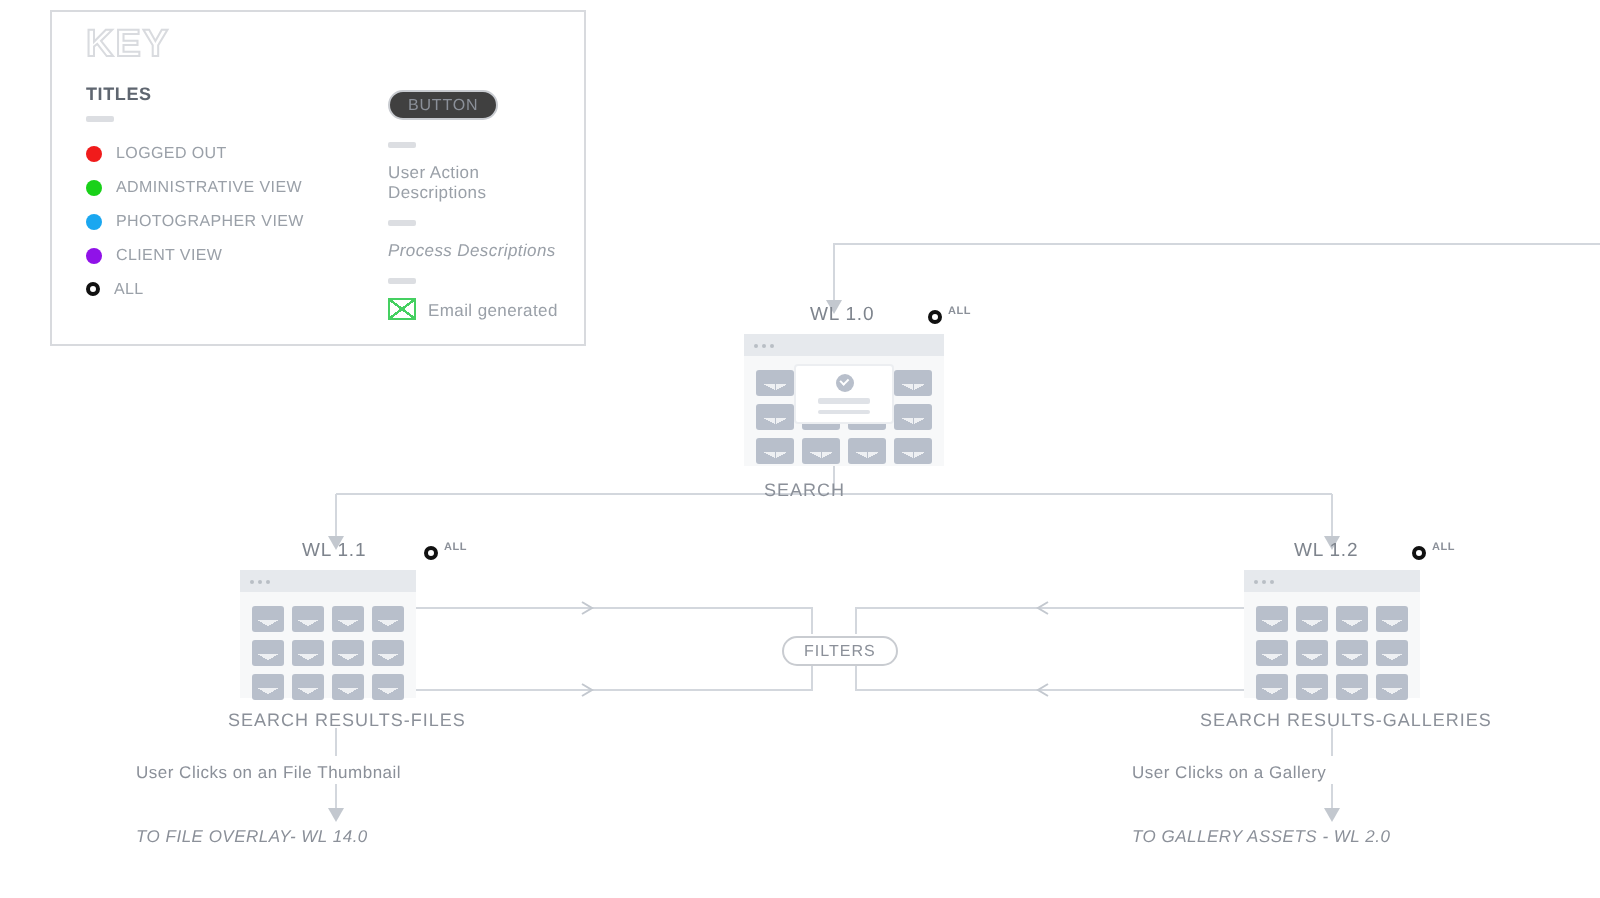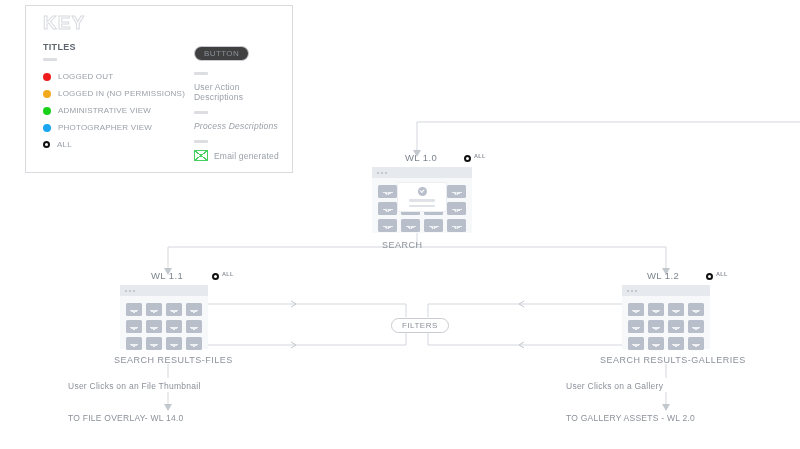--- a/index.html
+++ b/index.html
@@ -84,21 +84,21 @@
   .popup-check:after{content:"";position:absolute;left:2.5px;top:2px;width:3px;height:1.5px;
     border-left:1.2px solid #fff;border-bottom:1.2px solid #fff;transform:rotate(-45deg);}
   .popup-line{height:2.5px;background:#dfe2e7;border-radius:1px;margin-top:3px;}
 
   
   .flow-text{
     position:absolute;font-size:8.5px;color:#8b9099;letter-spacing:.25px;
     white-space:nowrap;text-align:left;
   }
   .flow-text.caps{font-size:9px;letter-spacing:.5px;}
-  .flow-text.ital{}
+  .flow-text.ital{font-style:italic;}
   .filters-pill{
     position:absolute;border:1px solid #c9ccd1;border-radius:9px;background:#fff;
     padding:2px 10px;font-size:8px;color:#8b9099;letter-spacing:.5px;white-space:nowrap;
   }
 </style>
 </head>
 <body>
 
 <div id="canvas">
 
@@ -149,30 +149,30 @@
 
     <div class="col-left">
       <div class="sub-head">TITLES</div>
       <div class="mini-rule"></div>
 
       <div class="legend-row">
         <span class="dot" style="background:#f01b1b"></span>
         <span class="legend-label">LOGGED OUT</span>
       </div>
       <div class="legend-row">
-        <span class="dot" style="background:#f2a91b"></span>
-        <span class="legend-label">LOGGED IN (NO PERMISSIONS)</span>
-      </div>
-      <div class="legend-row">
         <span class="dot" style="background:#19d119"></span>
         <span class="legend-label">ADMINISTRATIVE VIEW</span>
       </div>
       <div class="legend-row">
         <span class="dot" style="background:#1aa7f0"></span>
         <span class="legend-label">PHOTOGRAPHER VIEW</span>
+      </div>
+      <div class="legend-row">
+        <span class="dot" style="background:#9012e8"></span>
+        <span class="legend-label">CLIENT VIEW</span>
       </div>
       <div class="legend-row">
         <span class="dot ring"></span>
         <span class="legend-label">ALL</span>
       </div>
     </div>
 
     <div class="col-right">
       <span class="btn-pill">BUTTON</span>
       <div class="mini-rule" style="margin-top:11px"></div>

